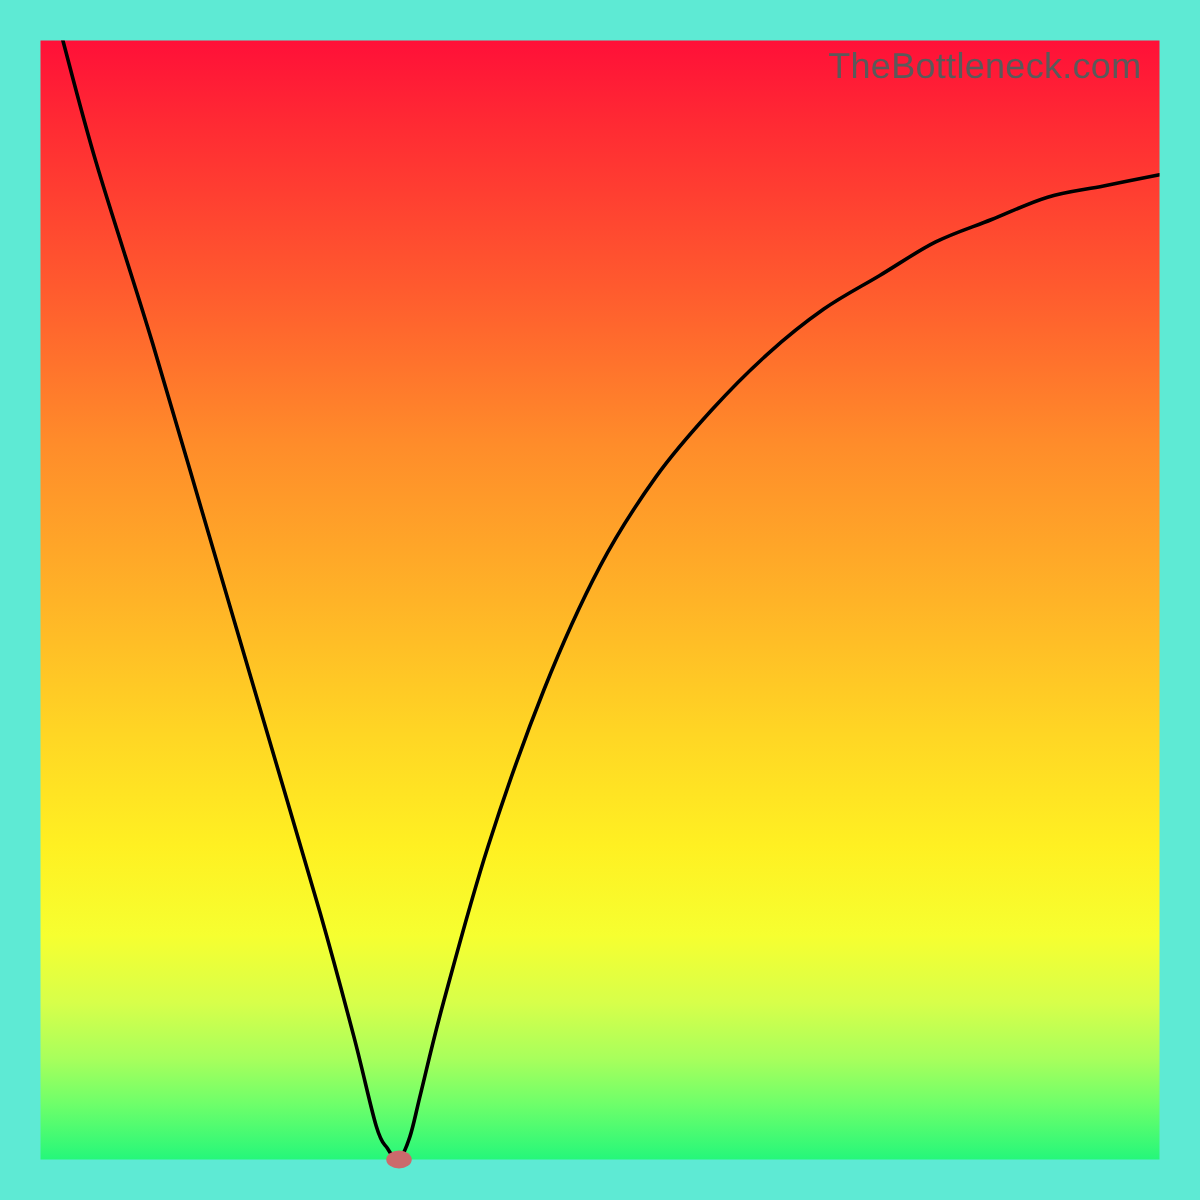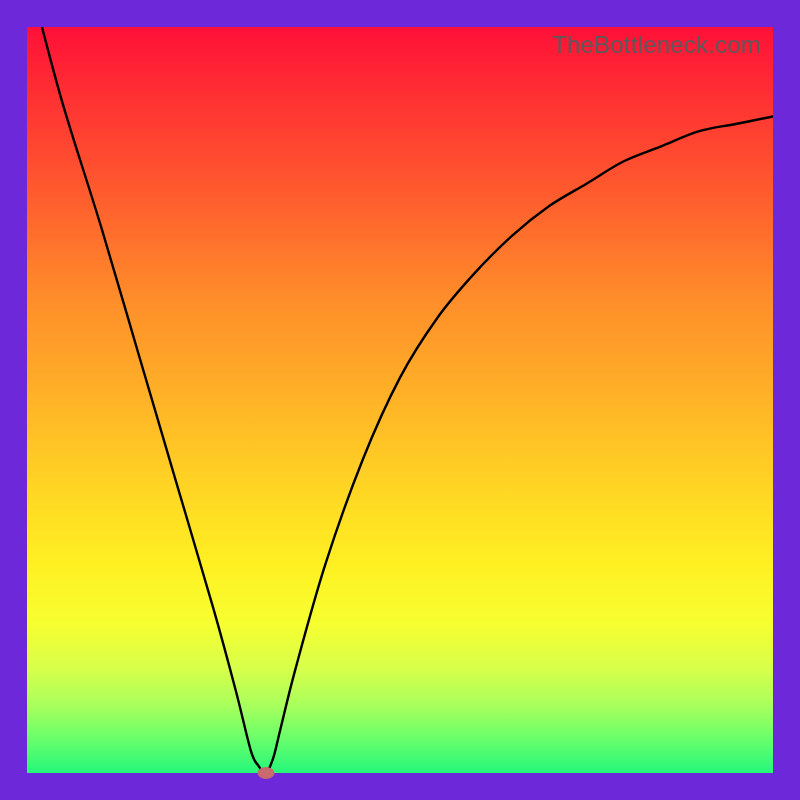--- a/index.html
+++ b/index.html
@@ -8,21 +8,21 @@
     width: 800px;
     height: 800px;
     background: #000;
     overflow: hidden;
     font-family: Arial, Helvetica, sans-serif;
   }
   .frame {
     position: relative;
     width: 800px;
     height: 800px;
-    background: #6d28d9;
+    background: #5eead4;
   }
   .plot-area {
     position: absolute;
     left: 27px;
     top: 27px;
     width: 746px;
     height: 746px;
     
     background: linear-gradient(
       to bottom,

